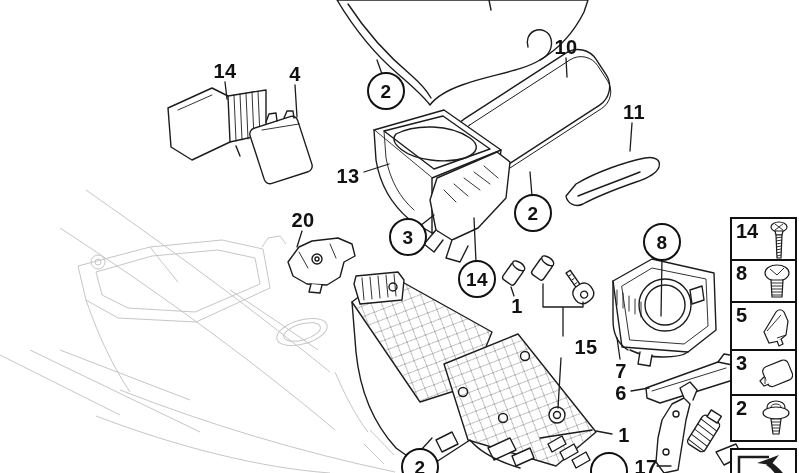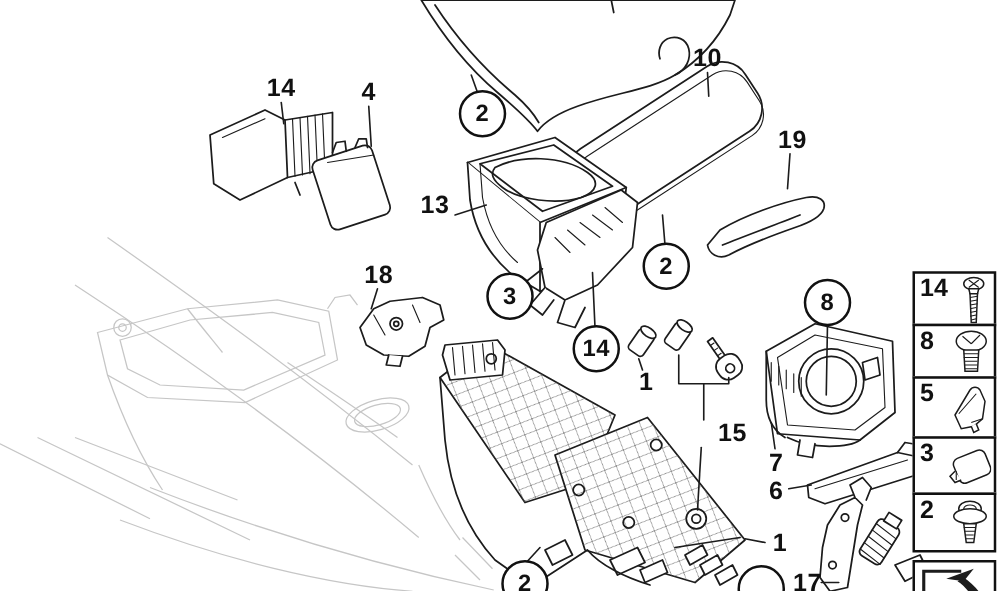--- a/index.html
+++ b/index.html
@@ -206,23 +206,23 @@
         <path d="M612,434 L596,431"></path>
         <path d="M657,466 L671,466"></path>
         <path d="M421,450 L432,438"></path>
       </g>
     </g>
   </svg>
 
   <div class="callout" style="left:225px;top:71px">14</div>
   <div class="callout" style="left:295px;top:74px">4</div>
   <div class="callout" style="left:566px;top:47px">10</div>
-  <div class="callout" style="left:634px;top:112px">19</div>
-  <div class="callout" style="left:348px;top:164px">13</div>
-  <div class="callout" style="left:303px;top:220px">18</div>
+  <div class="callout" style="left:634px;top:112px">11</div>
+  <div class="callout" style="left:348px;top:176px">13</div>
+  <div class="callout" style="left:303px;top:220px">20</div>
   <div class="callout" style="left:517px;top:306px">1</div>
   <div class="callout" style="left:586px;top:347px">15</div>
   <div class="callout" style="left:621px;top:371px">7</div>
   <div class="callout" style="left:621px;top:393px">6</div>
   <div class="callout" style="left:624px;top:435px">1</div>
   <div class="callout" style="left:646px;top:467px">17</div>
 
   <div class="callout circled" style="left:386px;top:91px">2</div>
   <div class="callout circled" style="left:533px;top:213px">2</div>
   <div class="callout circled" style="left:408px;top:237px">3</div>

